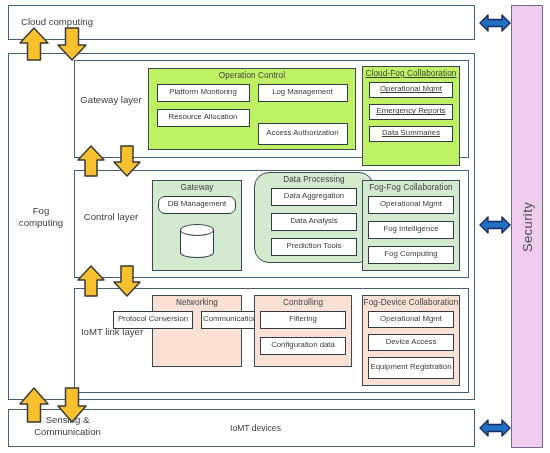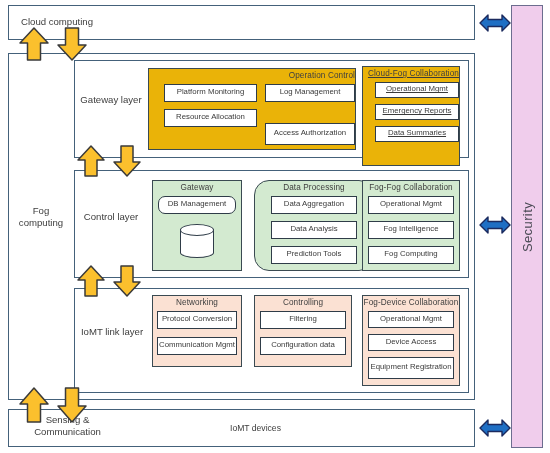--- a/index.html
+++ b/index.html
@@ -16,21 +16,21 @@
          display:flex;flex-direction:column;align-items:center;}
   .group-title{font-size:8.2px;text-align:center;margin-top:3px;
                margin-bottom:3px;color:#404040;letter-spacing:.1px;line-height:1.05;}
 
   .cell{background:#ffffff;border:1.3px solid #2f3c48;
         font-size:7.8px;color:#3a3a3a;display:flex;align-items:center;
         justify-content:center;text-align:center;line-height:1.12;
         box-sizing:border-box;}
 
   
-  .blue{background:#eab308;align-items:flex-end;}
+  .blue{background:#bef264;}
   .green{background:#d3ead0;}
   .peach{background:#fbe1d3;}
 
   
   .lbl{font-size:9.6px;color:#3d3d3d;text-align:center;line-height:1.28;}
   .lbl-left{font-size:9.6px;color:#3d3d3d;line-height:1.28;}
 
   
   .security{background:#f0cdec;border:1.4px solid #6c6d8f;}
   .security span{position:absolute;left:50%;top:50%;
@@ -114,21 +114,21 @@
 
 <div class="abs group green" style="left:152px;top:180px;width:90px;height:91px;">
   <div class="group-title">Gateway</div>
   <div class="cell" style="width:78px;height:18px;border-radius:7px;">DB Management</div>
   <div class="cyl" style="width:34px;height:34px;margin-top:10px;">
     <div class="body"></div>
     <div class="top"></div>
   </div>
 </div>
 
-<div class="abs group green" style="left:254px;top:180px;width:120px;height:91px;border-radius:15px;">
+<div class="abs group green" style="left:254px;top:172px;width:120px;height:91px;border-radius:15px;">
   <div class="group-title">Data Processing</div>
   <div style="display:flex;flex-direction:column;gap:7px;">
     <div class="cell" style="width:86px;height:18px;">Data Aggregation</div>
     <div class="cell" style="width:86px;height:18px;">Data Analysis</div>
     <div class="cell" style="width:86px;height:18px;">Prediction Tools</div>
   </div>
 </div>
 
 <div class="abs group green" style="left:362px;top:180px;width:98px;height:91px;">
   <div class="group-title">Fog-Fog Collaboration</div>
@@ -139,21 +139,21 @@
   </div>
 </div>
 
 <div class="abs layerbox" style="left:74px;top:288px;width:395px;height:105px;"></div>
 <div class="abs lbl" style="left:78px;top:326px;width:68px;">
   <span>IoMT link layer</span>
 </div>
 
 <div class="abs group peach" style="left:152px;top:295px;width:90px;height:72px;">
   <div class="group-title">Networking</div>
-  <div style="display:flex;flex-direction:column;gap:8px;">
+  <div style="display:flex;flex-direction:row;gap:8px;">
     <div class="cell" style="width:80px;height:18px;">Protocol Conversion</div>
     <div class="cell" style="width:80px;height:18px;">Communication Mgmt</div>
   </div>
 </div>
 
 <div class="abs group peach" style="left:254px;top:295px;width:98px;height:72px;">
   <div class="group-title">Controlling</div>
   <div style="display:flex;flex-direction:column;gap:8px;">
     <div class="cell" style="width:86px;height:18px;text-align:center;">Filtering</div>
     <div class="cell" style="width:86px;height:18px;">Configuration data</div>

